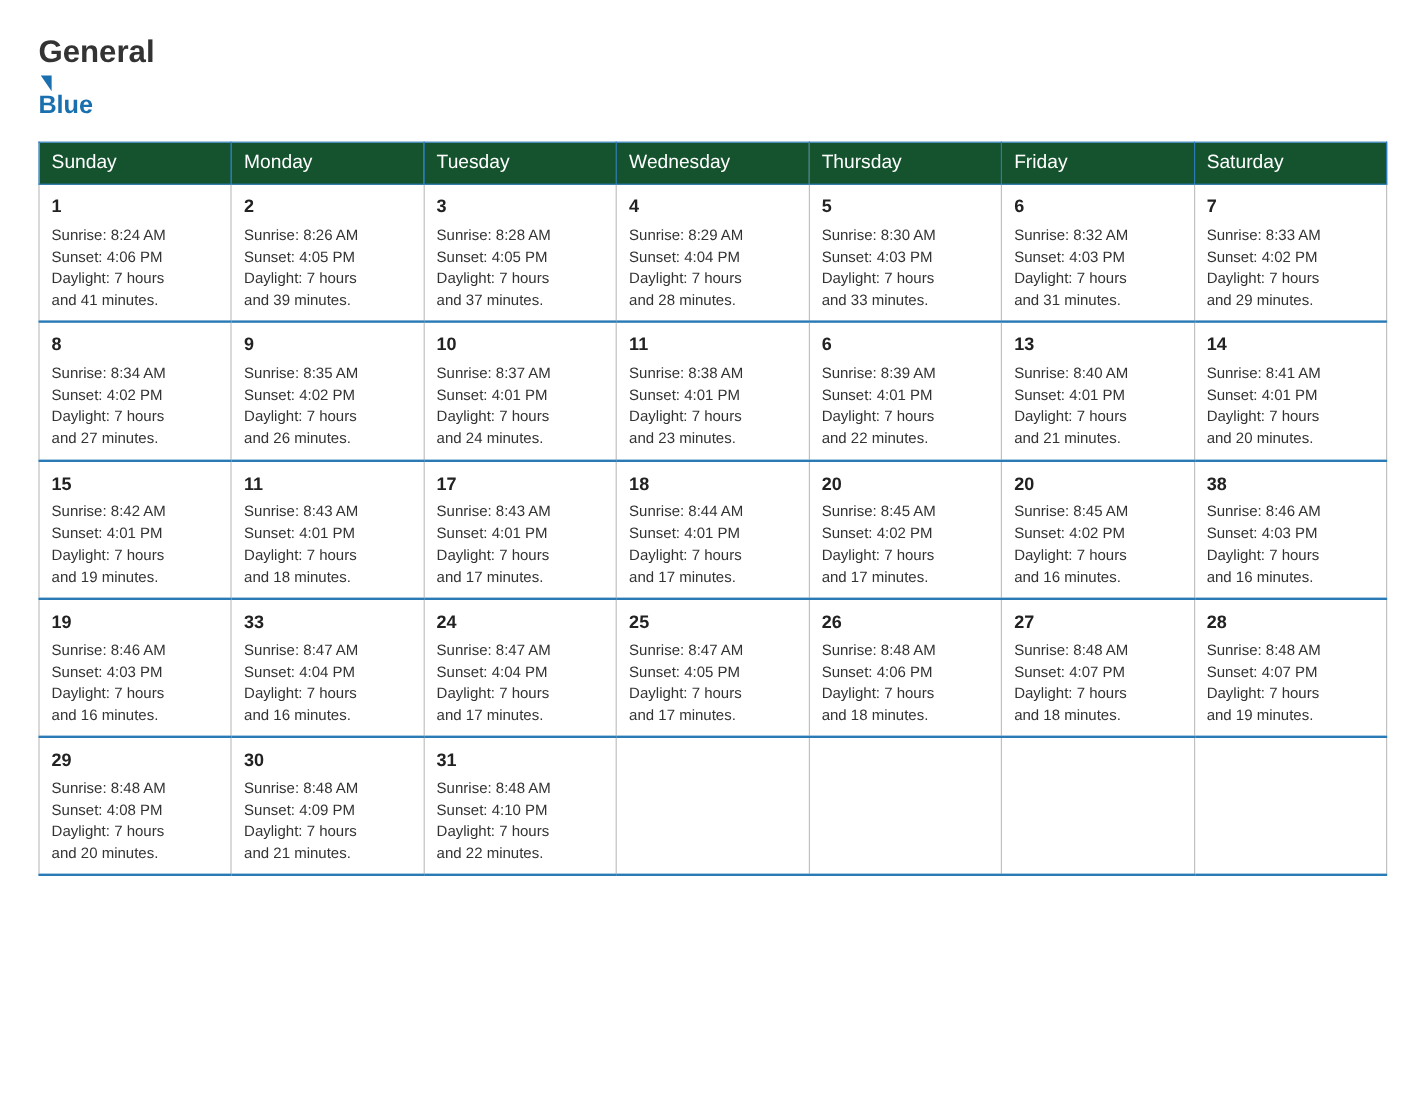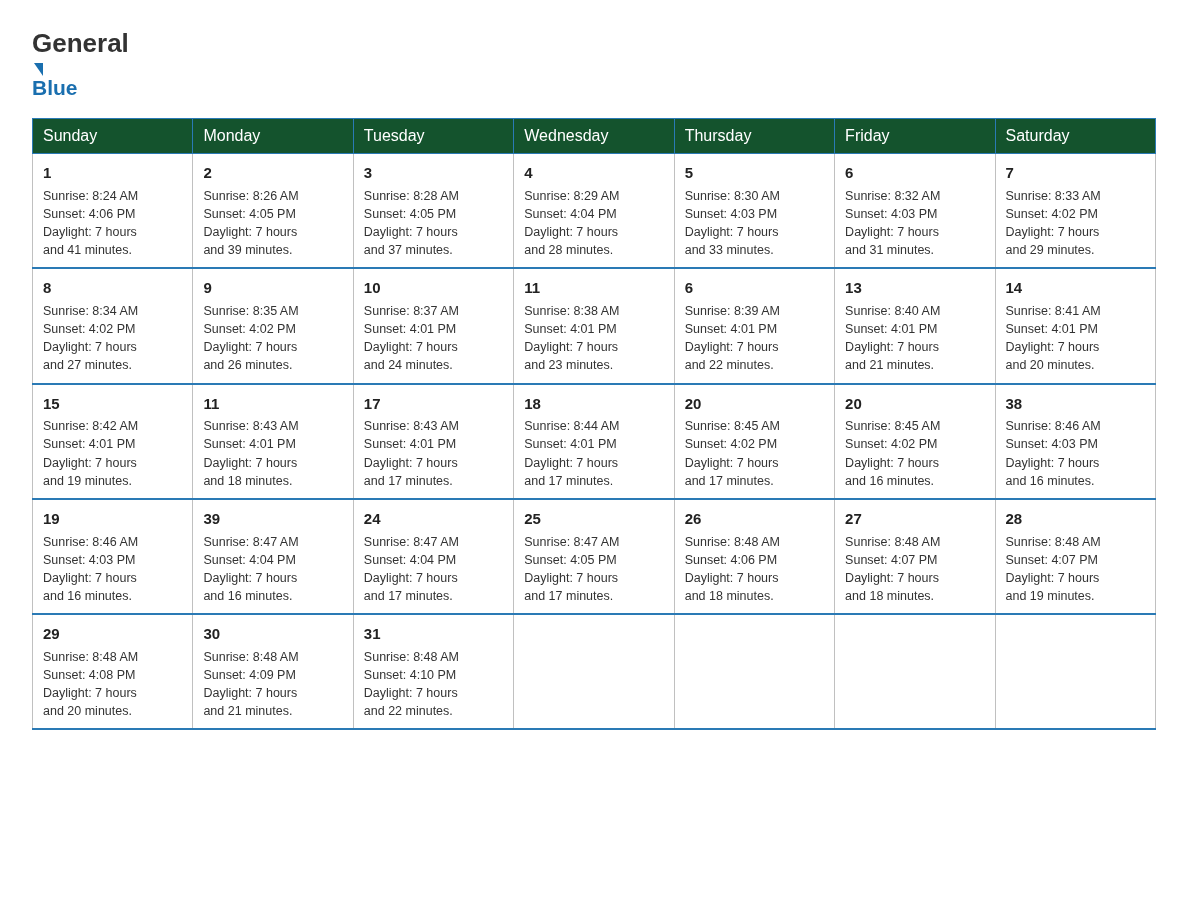--- a/index.html
+++ b/index.html
@@ -269,21 +269,21 @@
       </tr>
       <tr class="week-row">
         <td>
           <div class="day-number">19</div>
           <div class="day-info">Sunrise: 8:46 AM</div>
           <div class="day-info">Sunset: 4:03 PM</div>
           <div class="day-info">Daylight: 7 hours</div>
           <div class="day-info">and 16 minutes.</div>
         </td>
         <td>
-          <div class="day-number">39</div>
+          <div class="day-number">33</div>
           <div class="day-info">Sunrise: 8:47 AM</div>
           <div class="day-info">Sunset: 4:04 PM</div>
           <div class="day-info">Daylight: 7 hours</div>
           <div class="day-info">and 16 minutes.</div>
         </td>
         <td>
           <div class="day-number">24</div>
           <div class="day-info">Sunrise: 8:47 AM</div>
           <div class="day-info">Sunset: 4:04 PM</div>
           <div class="day-info">Daylight: 7 hours</div>

